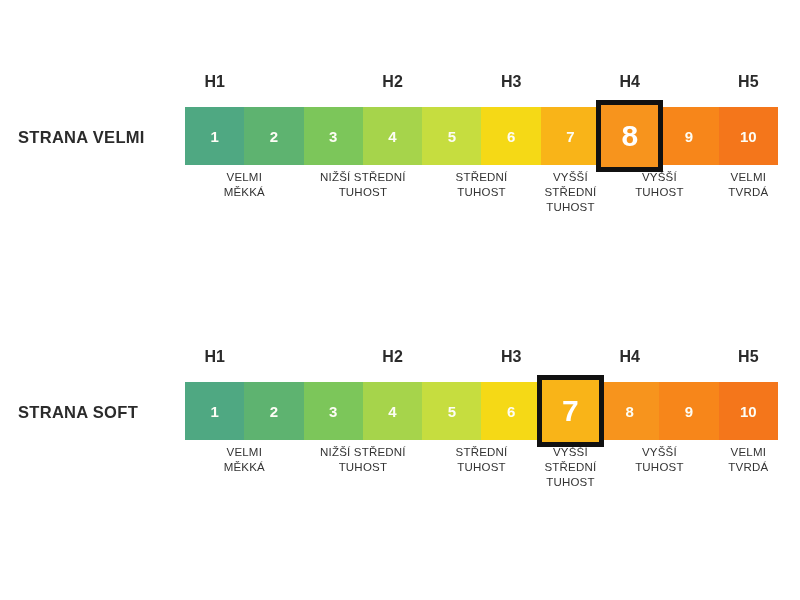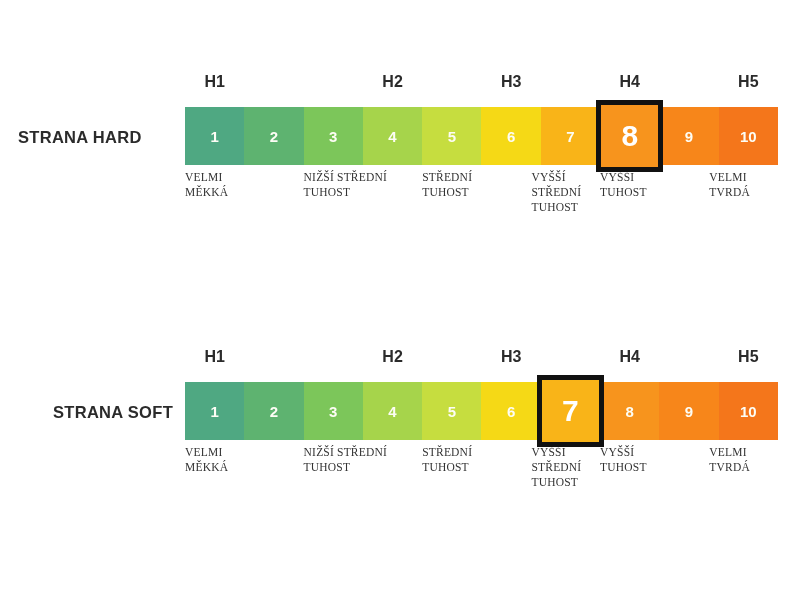--- a/index.html
+++ b/index.html
@@ -29,21 +29,21 @@
     left: 18px;
     width: 152px;
     text-align: left;
     font-weight: bold;
     font-size: 16.5px;
     letter-spacing: 0.3px;
     color: #2b2b2b;
     font-family: "Liberation Sans", sans-serif;
   }
   #block-hard .side-label { top: 58px; }
-  #block-soft .side-label { top: 58px; margin-left: 35px; }
+  #block-soft .side-label { top: 58px; }
 
   
   .group-row {
     position: absolute;
     left: 185px;
     top: 3px;
     width: 593px;
     height: 26px;
   }
   .group-label {
@@ -105,34 +105,34 @@
   .desc-row {
     position: absolute;
     left: 185px;
     top: 100px;
     width: 593px;
     height: 70px;
   }
   .desc {
     position: absolute;
     transform: translateX(-50%);
-    text-align: left;
+    text-align: center;
     font-size: 11.5px;
     line-height: 15px;
     color: #333333;
     letter-spacing: 0.2px;
-    font-family: Liberation Serif, serif;
+    font-family: Liberation Sans, sans-serif;
     white-space: pre-line;
   }
 </style>
 </head>
 <body>
 
 <div class="scale-block" id="block-hard">
-  <div class="side-label">STRANA HARD</div>
+  <div class="side-label">STRANA VELMI</div>
   <div class="group-row">
       <div class="group-label" style="left: 29.65px;">H1</div>
       <div class="group-label" style="left: 207.55px;">H2</div>
       <div class="group-label" style="left: 326.15px;">H3</div>
       <div class="group-label" style="left: 444.75px;">H4</div>
       <div class="group-label" style="left: 563.35px;">H5</div>
     </div>
   <div class="bar">
       <div class="cell" style="background: rgb(79, 168, 130);">
         <span class="num">1</span>

